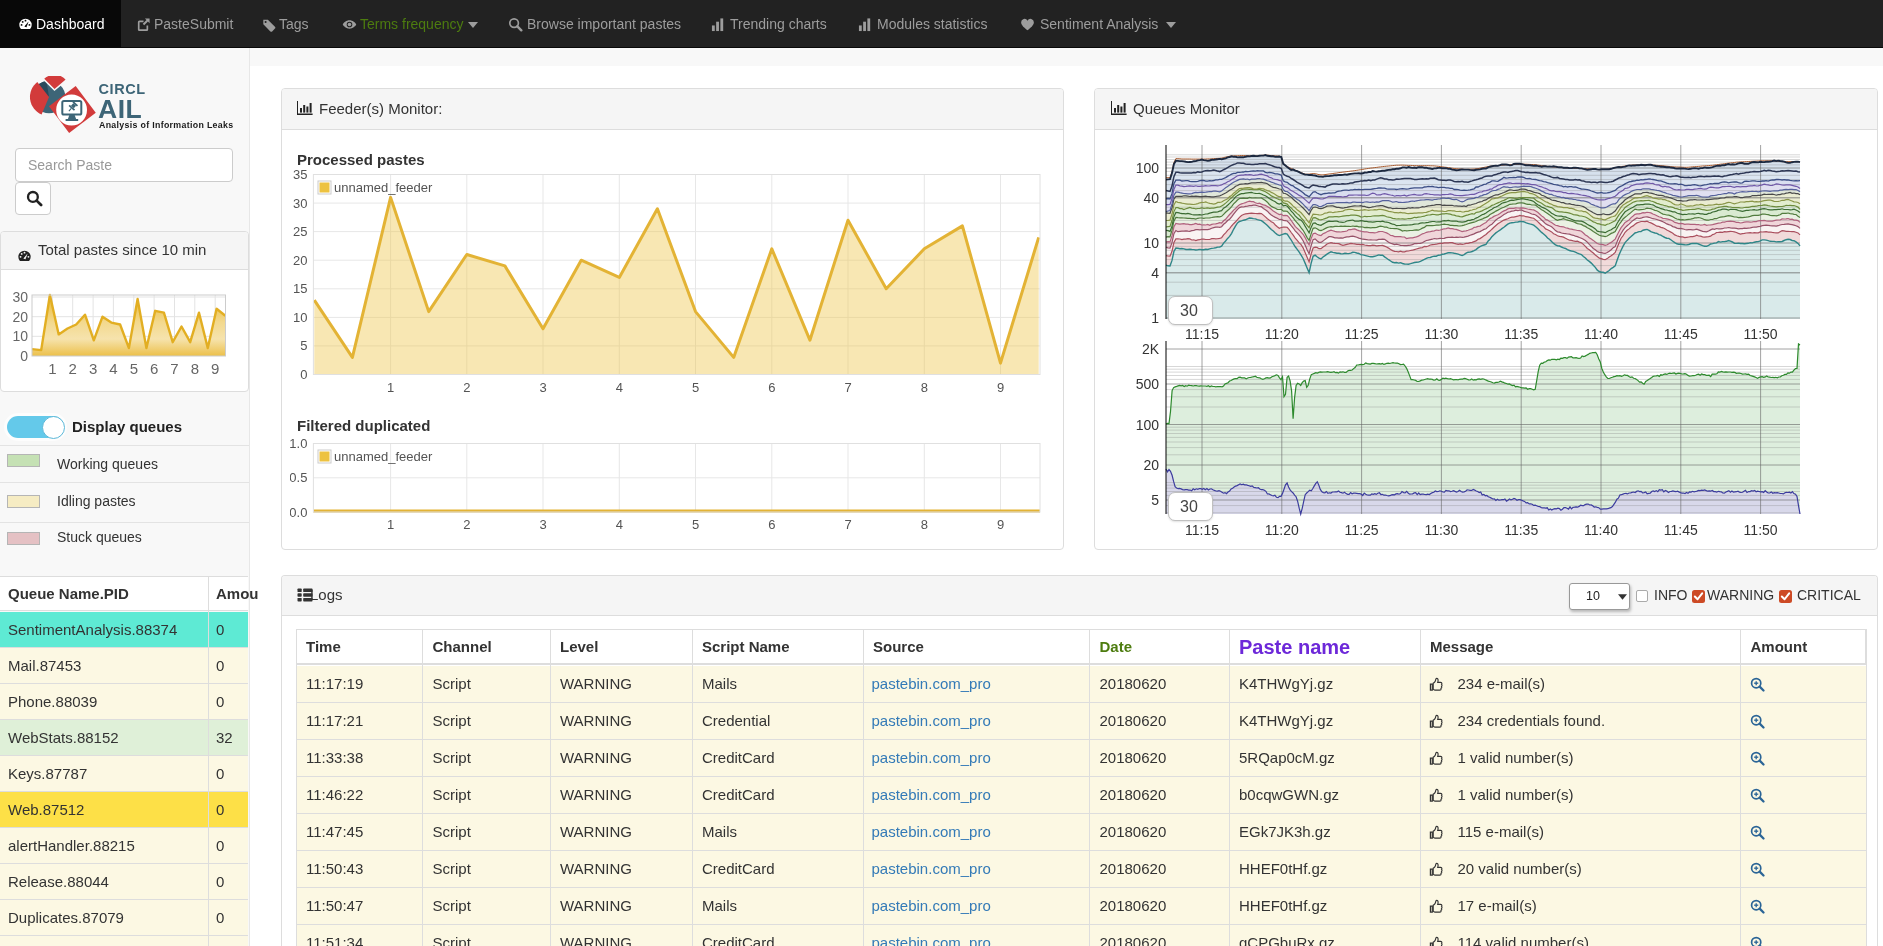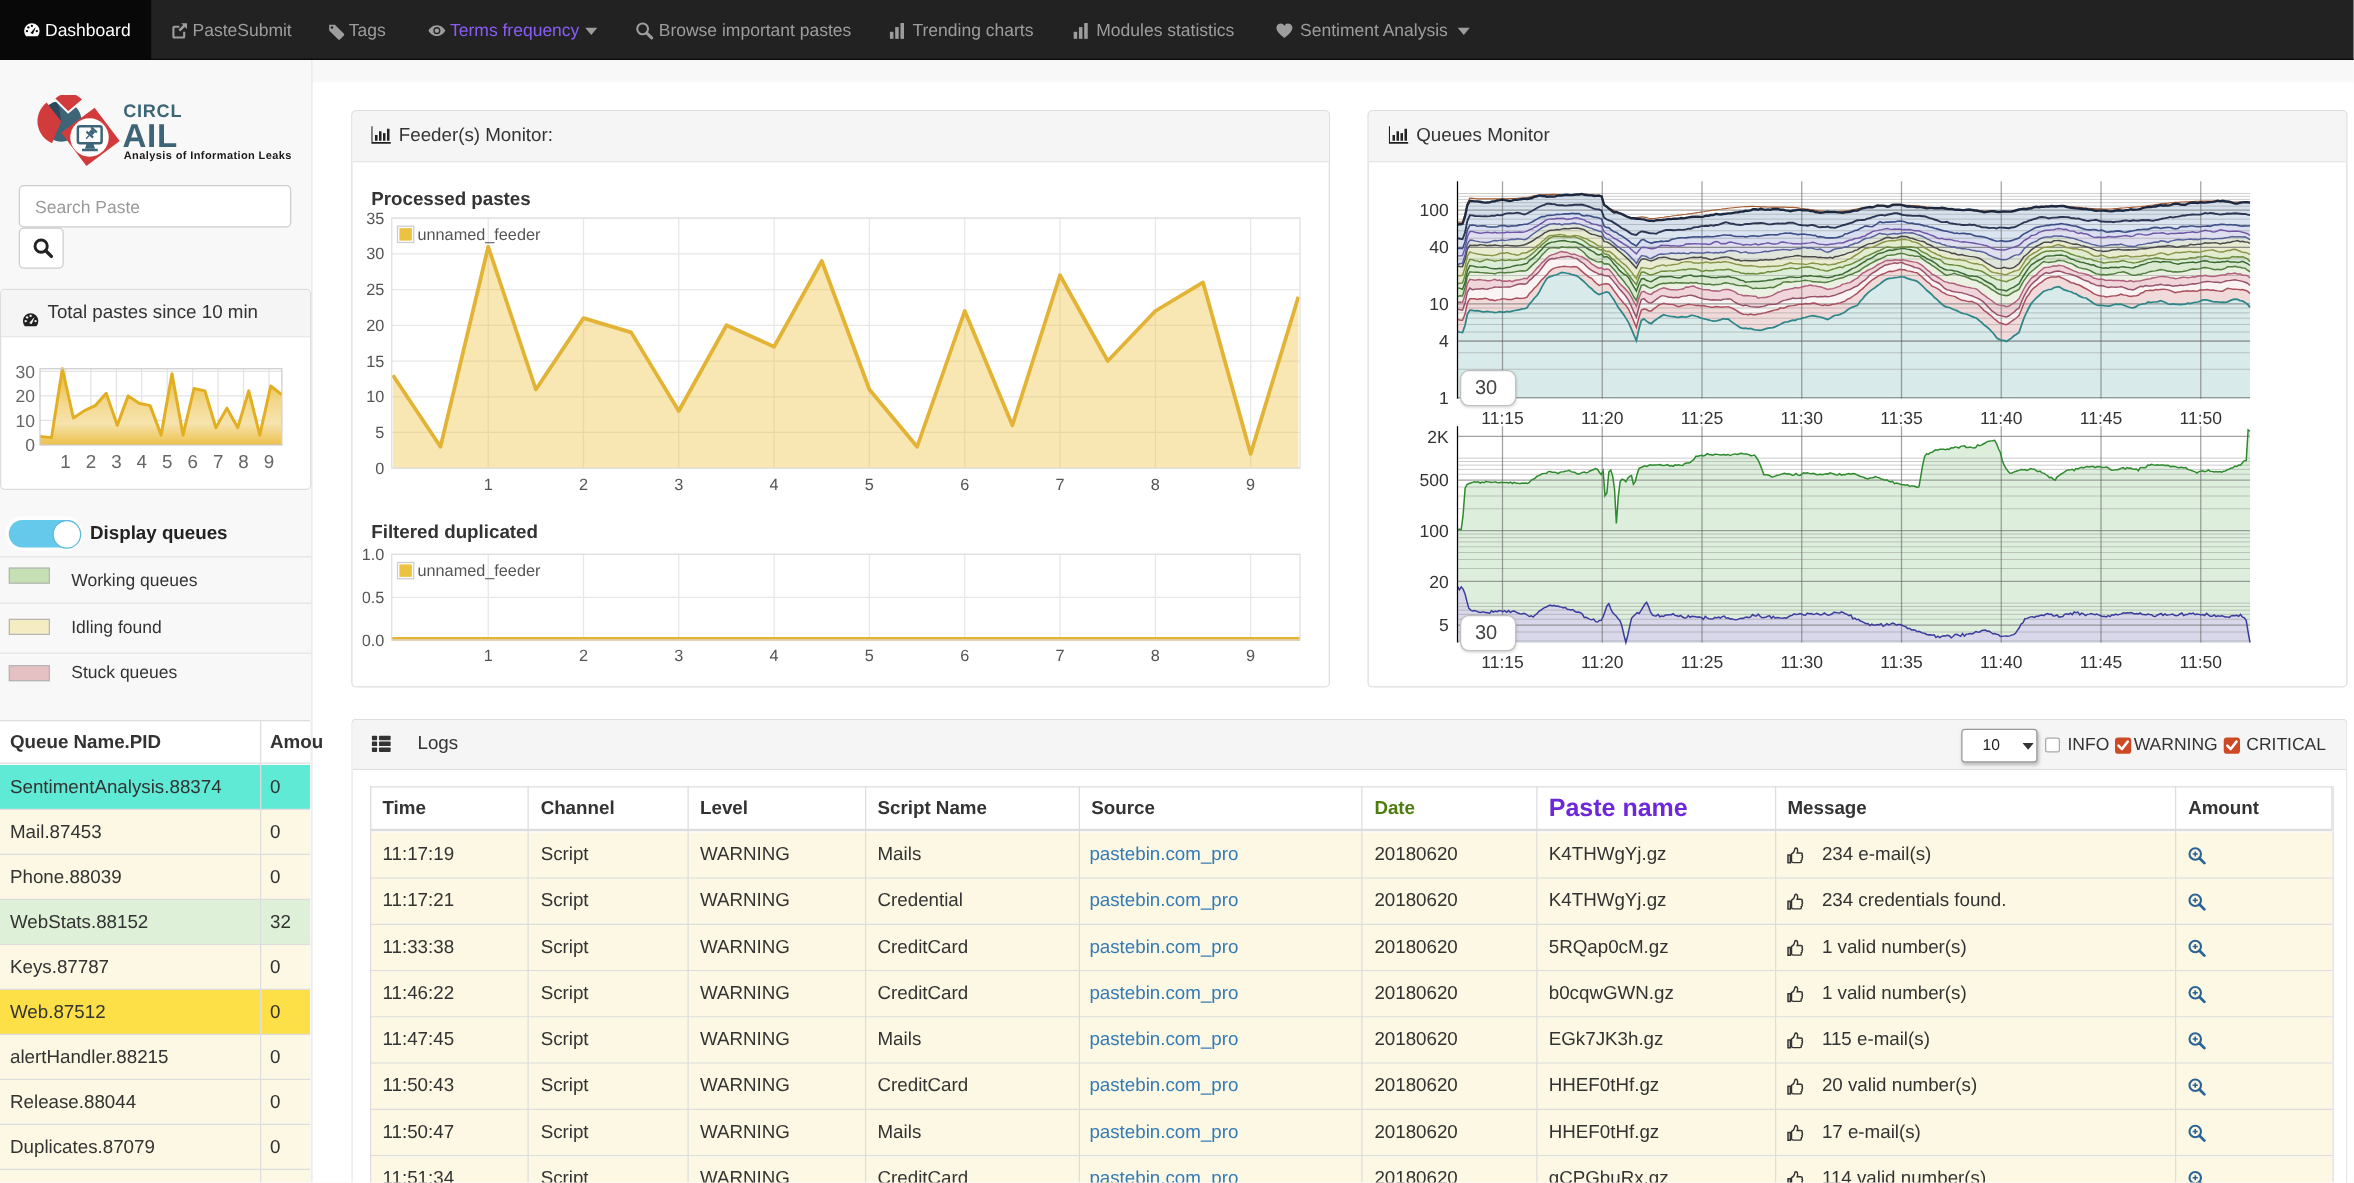--- a/index.html
+++ b/index.html
@@ -25,21 +25,21 @@
 <div class="abs" style="left:154px;top:0;height:48px;line-height:48px;color:#9d9d9d;font-size:14px">PasteSubmit</div>
 <svg width="14" height="14" viewBox="0 0 16 16" style="position:absolute;left:262px;top:18px">
     <path d="M1.5 2 h5.2 L14.8 10.1 a1.4 1.4 0 0 1 0 2 L11.6 15.3 a1.4 1.4 0 0 1 -2 0 L1.5 7.2 Z" fill="#9d9d9d"></path>
     <circle cx="4.1" cy="4.6" r="1.2" fill="#222"></circle>
   </svg>
 <div class="abs" style="left:279px;top:0;height:48px;line-height:48px;color:#9d9d9d;font-size:14px">Tags</div>
 <svg width="15" height="15" viewBox="0 0 16 16" style="position:absolute;left:342px;top:17px">
     <path d="M8 3.5 C4.5 3.5 1.8 6.1 0.8 8 C1.8 9.9 4.5 12.5 8 12.5 C11.5 12.5 14.2 9.9 15.2 8 C14.2 6.1 11.5 3.5 8 3.5 Z M8 11 A3 3 0 1 1 8 5 A3 3 0 0 1 8 11 Z" fill="#9d9d9d"></path>
     <circle cx="8" cy="8" r="1.9" fill="#9d9d9d"></circle>
   </svg>
-<div class="abs" style="left:360px;top:0;height:60px;line-height:48px;color:#8b5cf6;font-size:14px">Terms frequency</div>
+<div class="abs" style="left:360px;top:0;height:60px;line-height:48px;color:#4d7c0f;font-size:14px">Terms frequency</div>
 <svg width="15" height="15" viewBox="0 0 16 16" style="position:absolute;left:508px;top:17px">
     <circle cx="6.5" cy="6.5" r="4.6" fill="none" stroke="#9d9d9d" stroke-width="1.8"></circle>
     <line x1="10" y1="10" x2="14.2" y2="14.2" stroke="#9d9d9d" stroke-width="2.6" stroke-linecap="round"></line>
   </svg>
 <div class="abs" style="left:527px;top:0;height:48px;line-height:48px;color:#9d9d9d;font-size:14px">Browse important pastes</div>
 <svg width="15" height="15" viewBox="0 0 16 16" style="position:absolute;left:711px;top:17px">
     <rect x="1" y="9" width="3" height="6" fill="#9d9d9d"></rect>
     <rect x="5.5" y="5" width="3" height="10" fill="#9d9d9d"></rect>
     <rect x="10" y="1.5" width="3" height="13.5" fill="#9d9d9d"></rect>
   </svg>
@@ -145,21 +145,21 @@
 <text x="215.2" y="94" font-size="15" fill="#666" text-anchor="middle">9</text>
 </svg>
 <div class="abs" style="left:7px;top:416px;width:57px;height:22px;background:#64c9ea;border-radius:11px;box-shadow:0 0 0 3px rgba(255,255,255,0.65)"></div>
 <div class="abs" style="left:42px;top:415.5px;width:23px;height:23px;background:#fff;border:1px solid #5bb8d8;border-radius:50%"></div>
 <div class="abs" style="left:72px;top:416px;height:22px;line-height:22px;font-weight:bold;font-size:15px;color:#222">Display queues</div>
 <div class="abs" style="left:0;top:445px;width:249px;height:1px;background:#e3e3e3"></div>
 <div class="abs" style="left:7px;top:454px;width:33px;height:13px;background:#c5e1b4;border:1px solid #b5b5b5"></div>
 <div class="abs" style="left:57px;top:456px;font-size:14px;color:#333">Working queues</div>
 <div class="abs" style="left:0;top:482px;width:249px;height:1px;background:#e3e3e3"></div>
 <div class="abs" style="left:7px;top:495px;width:33px;height:13px;background:#f6ecc3;border:1px solid #b5b5b5"></div>
-<div class="abs" style="left:57px;top:493px;font-size:14px;color:#333">Idling found</div>
+<div class="abs" style="left:57px;top:493px;font-size:14px;color:#333">Idling pastes</div>
 <div class="abs" style="left:0;top:522px;width:249px;height:1px;background:#e3e3e3"></div>
 <div class="abs" style="left:7px;top:532px;width:33px;height:13px;background:#e5c1c4;border:1px solid #b5b5b5"></div>
 <div class="abs" style="left:57px;top:529px;font-size:14px;color:#333">Stuck queues</div>
 <div class="abs" style="left:0;top:576px;width:248px;height:35px;background:#fff;border-top:1px solid #ddd;border-bottom:1px solid #ddd"></div>
 <div class="abs" style="left:8px;top:576px;height:35px;line-height:35px;font-weight:bold;font-size:15px;color:#333">Queue Name.PID</div>
 <div class="abs" style="left:216px;top:576px;width:43px;height:35px;line-height:35px;font-weight:bold;font-size:15px;color:#333;overflow:hidden;white-space:nowrap">Amount</div>
 <div class="abs" style="left:0;top:612px;width:248px;height:36px;background:#5eead4;border-bottom:1px solid #ddd">
     <div class="abs" style="left:8px;top:0;height:35px;line-height:35px;font-size:15px;color:#333">SentimentAnalysis.88374</div>
     <div class="abs" style="left:216px;top:0;height:35px;line-height:35px;font-size:15px;color:#333">0</div>
   </div>
@@ -448,21 +448,21 @@
 <div class="phead" style="height:40px"></div>
   </div>
 <svg width="16" height="16" viewBox="0 0 16 16" style="position:absolute;left:297px;top:587px">
     <rect x="0.5" y="1.5" width="4.2" height="3.6" rx="0.7" fill="#333"></rect>
     <rect x="6.2" y="1.5" width="9.3" height="3.6" rx="0.7" fill="#333"></rect>
     <rect x="0.5" y="6.2" width="4.2" height="3.6" rx="0.7" fill="#333"></rect>
     <rect x="6.2" y="6.2" width="9.3" height="3.6" rx="0.7" fill="#333"></rect>
     <rect x="0.5" y="10.9" width="4.2" height="3.6" rx="0.7" fill="#333"></rect>
     <rect x="6.2" y="10.9" width="9.3" height="3.6" rx="0.7" fill="#333"></rect>
   </svg>
-<div class="abs" style="left:334px;top:575px;height:40px;line-height:40px;font-size:15px;color:#333">Logs</div>
+<div class="abs" style="left:310px;top:575px;height:40px;line-height:40px;font-size:15px;color:#333">Logs</div>
 <div class="abs" style="left:1569px;top:583px;width:61px;height:27px;background:#fff;border:1px solid #999;border-radius:3px;box-shadow:1px 2px 3px rgba(0,0,0,0.25)"></div>
 <div class="abs" style="left:1578px;top:583px;width:30px;height:27px;line-height:26px;font-size:12.5px;color:#222;text-align:center">10</div>
 <svg width="9" height="6" viewBox="0 0 10 6" style="position:absolute;left:1618px;top:594px">
     <path d="M0 0 h10 L5 6 Z" fill="#333"></path>
   </svg>
 <div style="position:absolute;left:1636px;top:590px;width:12px;height:12px;border:1px solid #aaa;border-radius:2px;background:#fff"></div>
 <div class="abs" style="left:1654px;top:575px;height:40px;line-height:41px;font-size:14px;color:#333">INFO</div>
 <div style="position:absolute;left:1692px;top:590px;width:13px;height:13px;border-radius:2.5px;background:#cd4a25"></div>
 <svg width="11" height="11" viewBox="0 0 12 12" style="position:absolute;left:1693px;top:591px">
     <path d="M2 6 L5 9 L10 2.5" fill="none" stroke="#fff" stroke-width="2.2" stroke-linecap="round" stroke-linejoin="round"></path>

